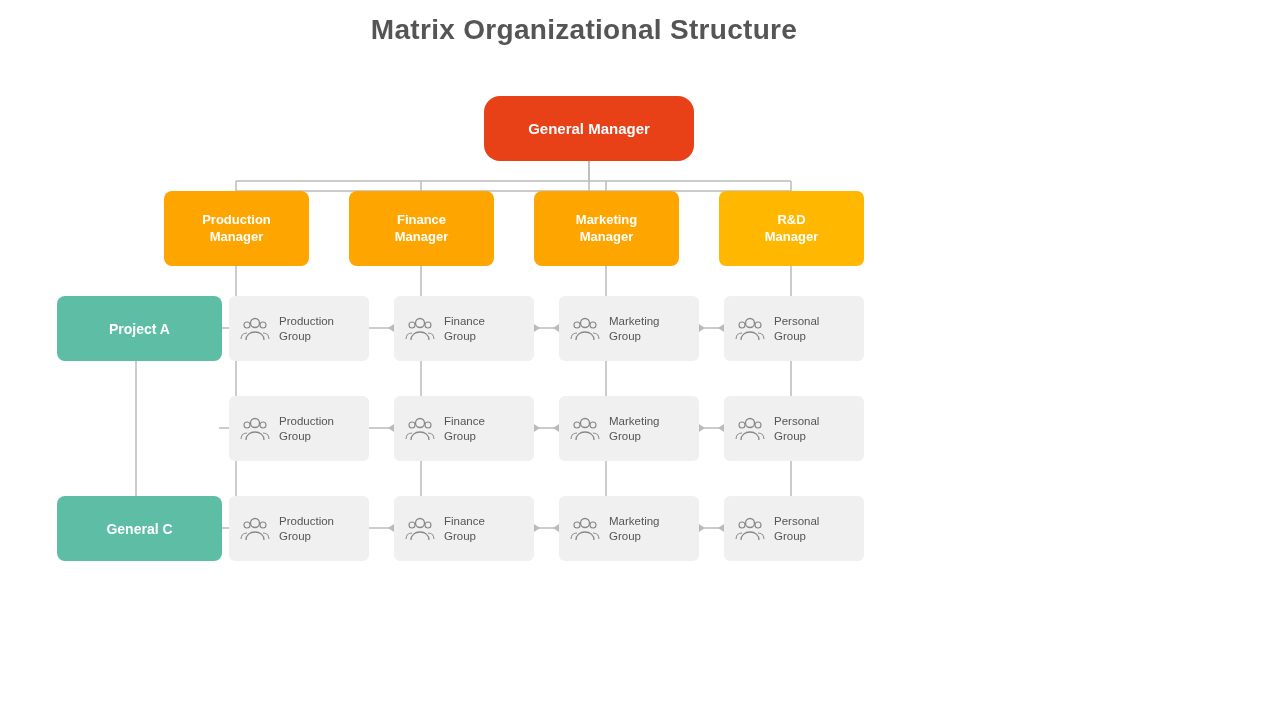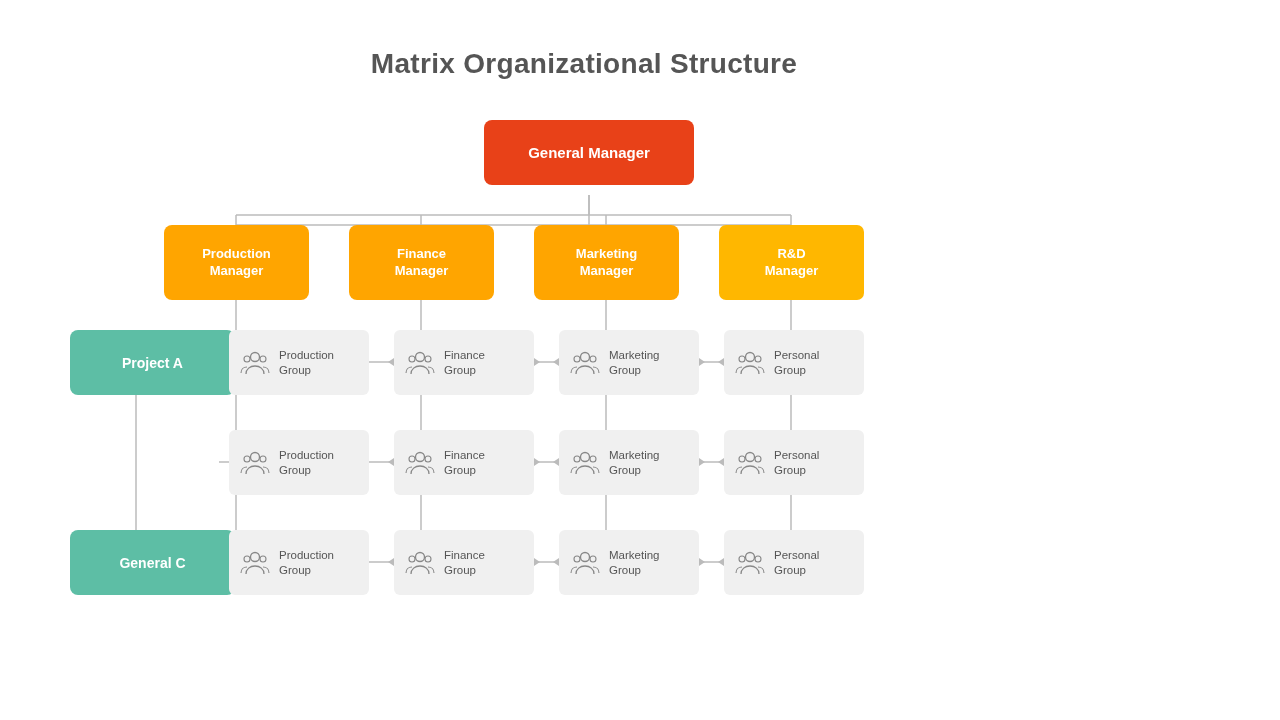--- a/index.html
+++ b/index.html
@@ -11,46 +11,46 @@
       overflow: hidden;
     }
 
     .page {
       width: 1168px;
       height: 720px;
       position: relative;
       display: flex;
       flex-direction: column;
       align-items: center;
-      padding-top: 48px;
+      padding-top: 14px;
     }
 
     .title {
       font-size: 28px;
       font-weight: 700;
       color: #555555;
       margin-bottom: 40px;
       letter-spacing: 0.3px;
     }
 
     .chart-area {
       position: relative;
       width: 1060px;
       height: 560px;
     }
 
     
     .gm-box {
       position: absolute;
       left: 430px;
-      top: 0;
+      top: 10px;
       width: 210px;
       height: 65px;
       background: #e84118;
-      border-radius: 8px;
+      border-radius: 16px;
       display: flex;
       align-items: center;
       justify-content: center;
       color: white;
       font-weight: 700;
       font-size: 15px;
     }
 
     
     .manager-box {
@@ -71,21 +71,21 @@
     }
 
     .mgr-production { left: 110px; }
     .mgr-finance    { left: 295px; }
     .mgr-marketing  { left: 480px; }
     .mgr-rd         { left: 665px; background: #ffb700; border-radius: 7px; }
 
     
     .project-box {
       position: absolute;
-      left: 16px;
+      left: 3px;
       width: 165px;
       height: 65px;
       background: #5dbea5;
       border-radius: 8px;
       display: flex;
       align-items: center;
       justify-content: center;
       color: white;
       font-weight: 700;
       font-size: 14px;

